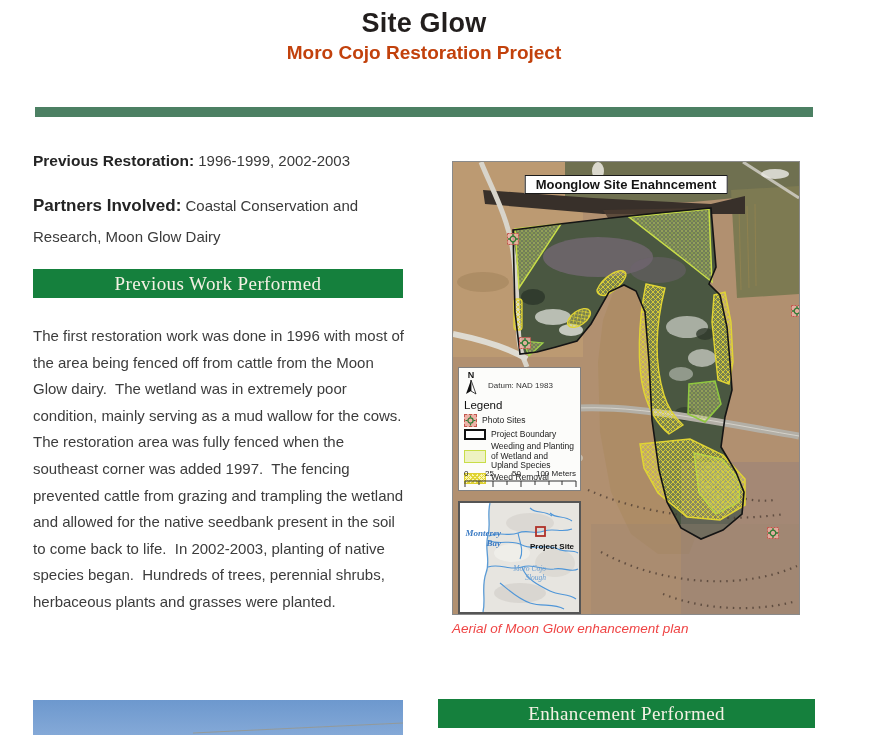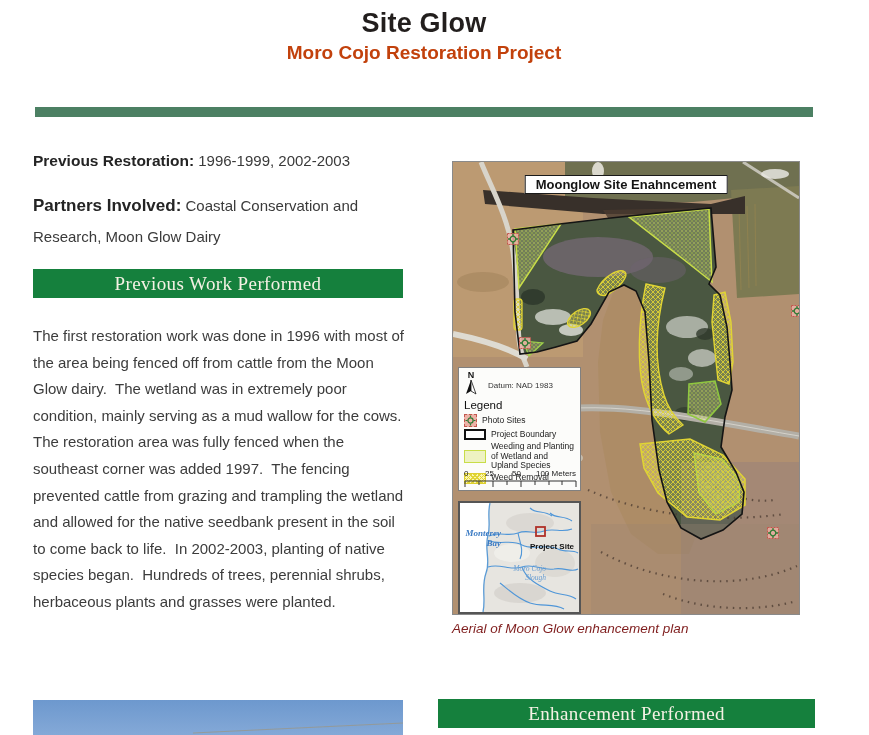--- a/index.html
+++ b/index.html
@@ -86,21 +86,21 @@
   }
   .inset .label{position:absolute;text-align:right;}
   .bay-label{left:3px;top:25px;width:38px;color:#3b7bc4;font-family:"Liberation Serif",serif;
     font-style:italic;font-weight:bold;font-size:9px;line-height:1.15;}
   .psite-label{left:48px;top:39px;width:66px;font-size:8px;font-weight:bold;color:#111;}
   .slough-label{left:38px;top:62px;width:48px;color:#6b9ed1;font-family:"Liberation Serif",serif;
     font-style:italic;font-size:7.5px;line-height:1.15;}
 
   .map-caption{
     position:absolute;left:452px;top:621px;margin:0;
-    font-style:italic;font-size:13.5px;color:#7f1d1d;
+    font-style:italic;font-size:13.5px;color:#ef4444;
   }
 </style>
 </head>
 <body>
 
 <div class="doc-header">
   <h1 class="doc-title">Site Glow</h1>
   <h2 class="doc-subtitle">Moro Cojo Restoration Project</h2>
 </div>
 <div class="divider"></div>

